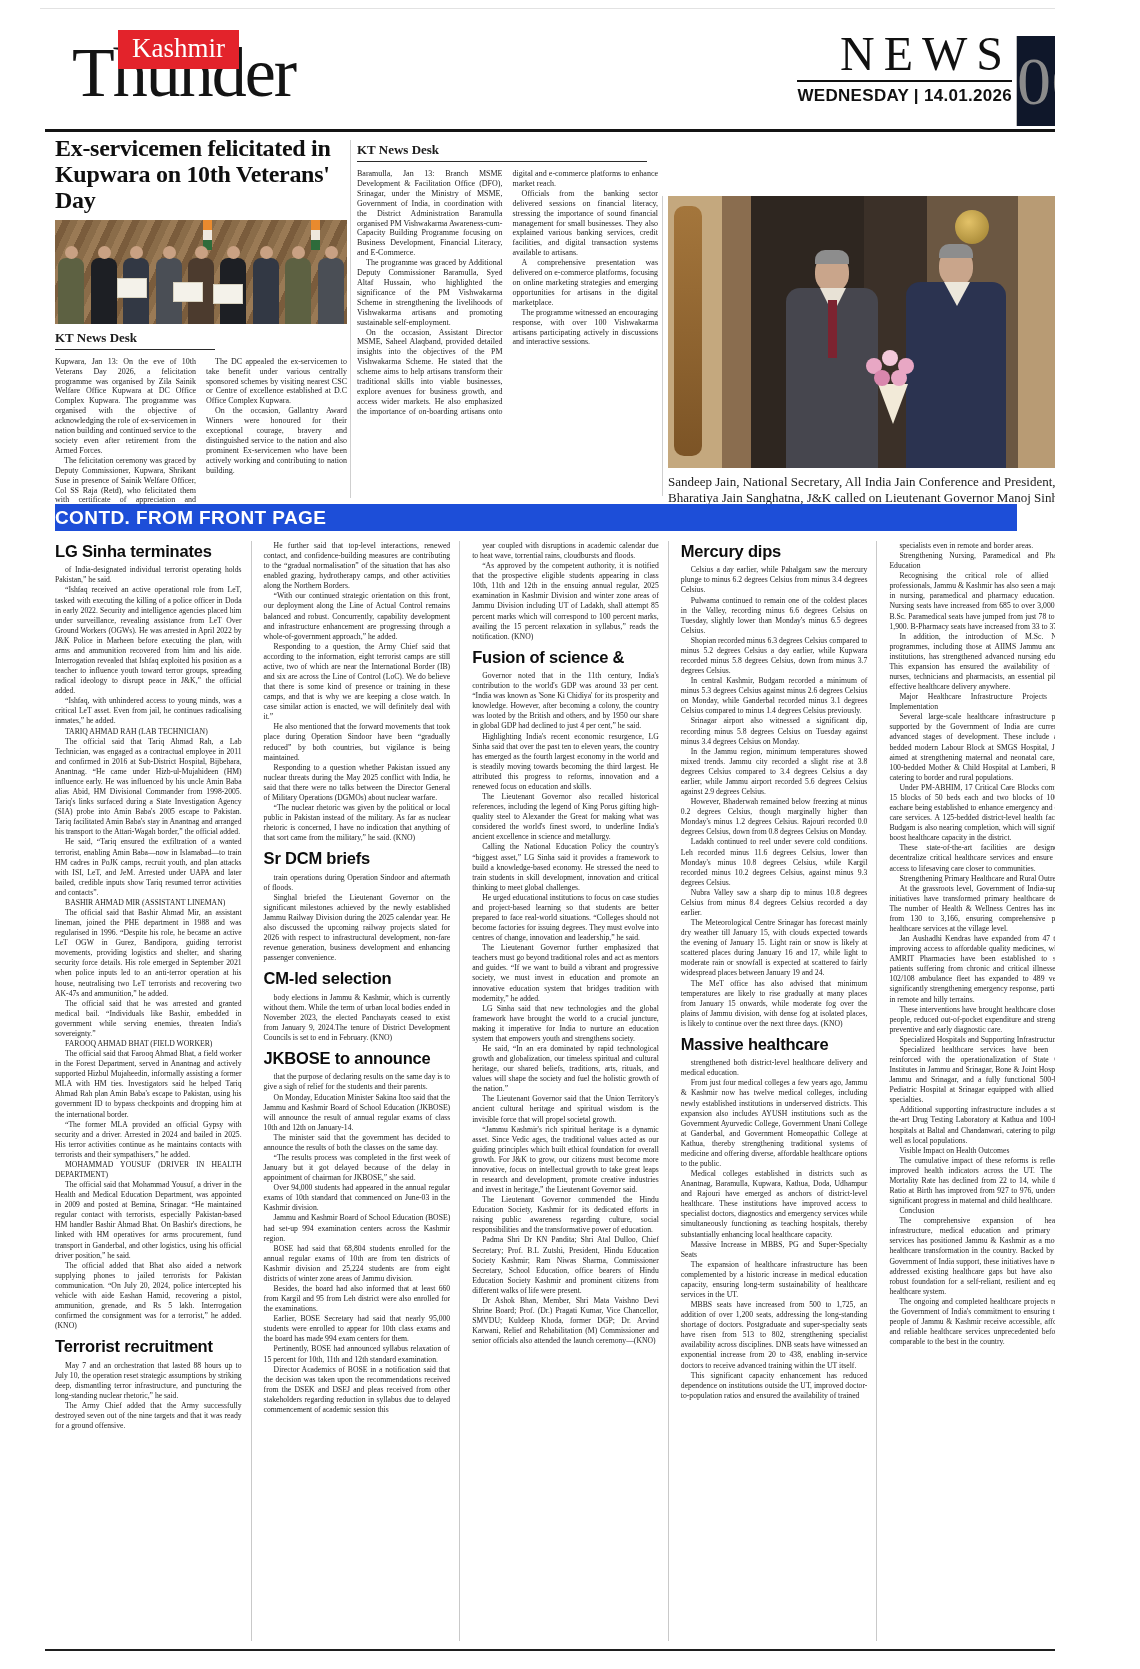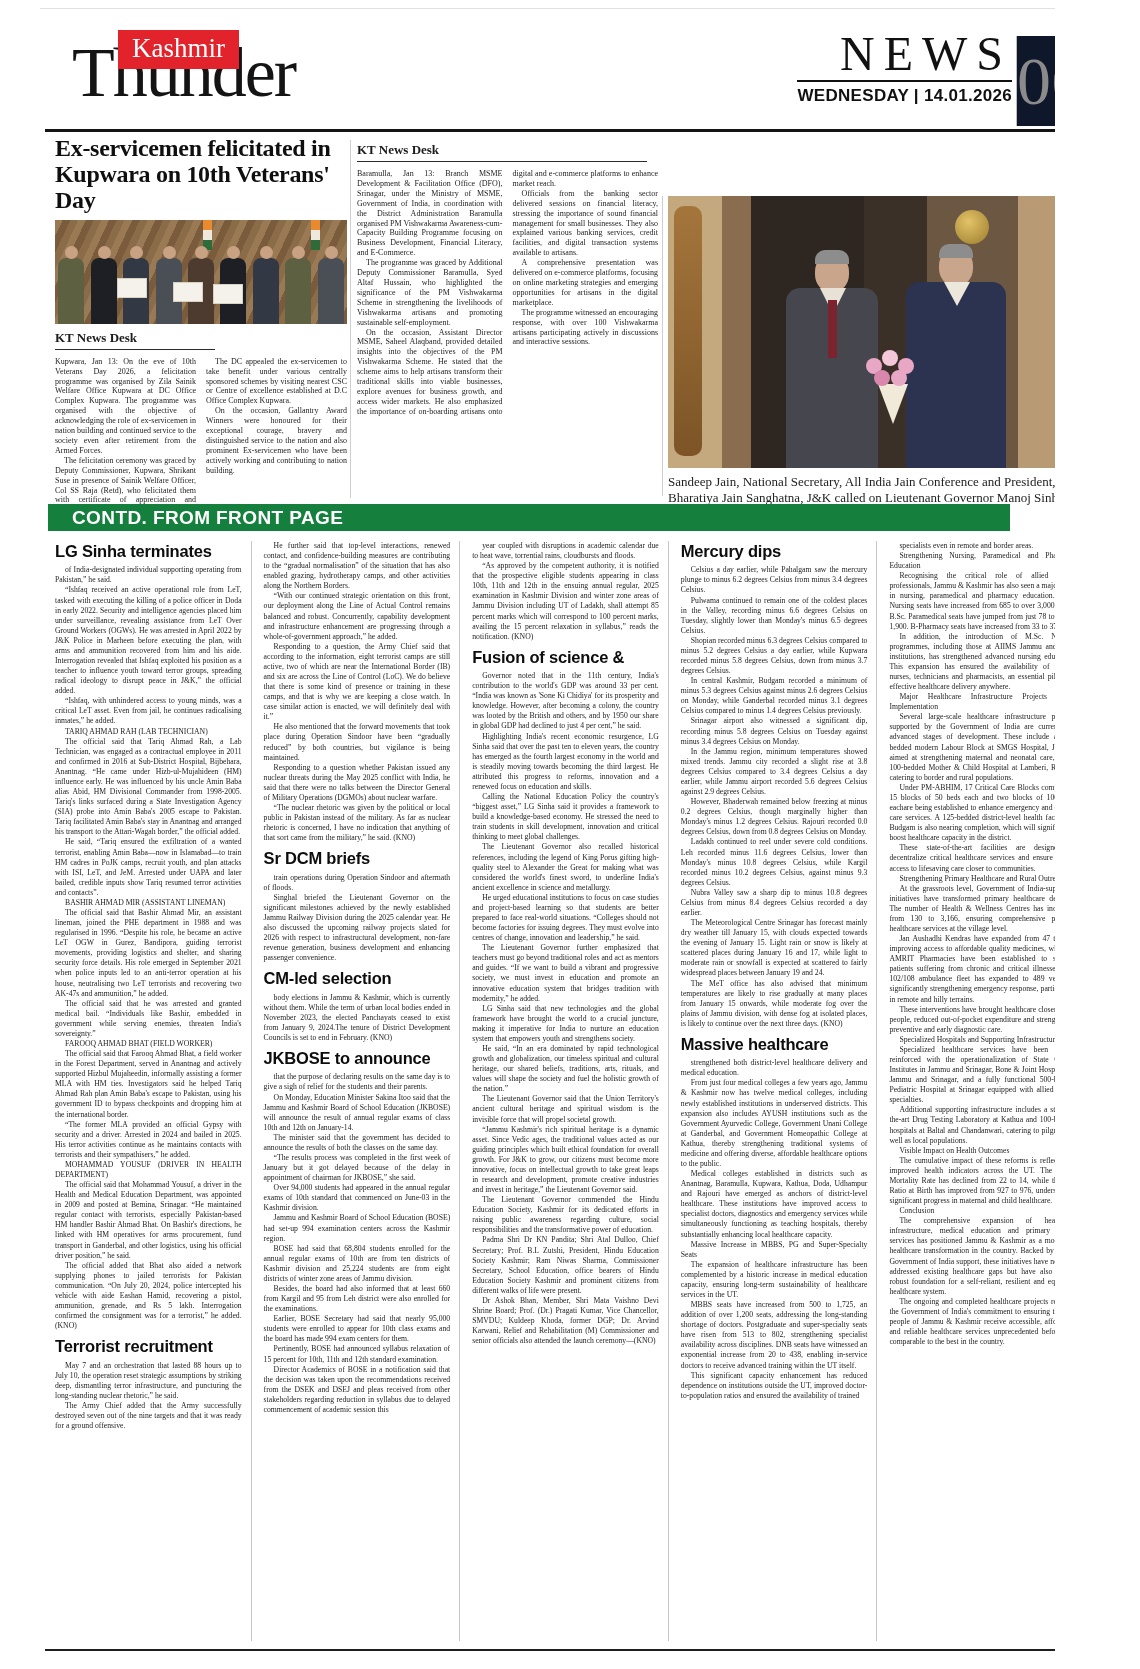--- a/index.html
+++ b/index.html
@@ -85,23 +85,23 @@
   .bouquet { position:absolute; left:196px; bottom:44px; width:58px; height:74px; }
   .bouquet .wrap { position:absolute; left:14px; bottom:0; width:30px; height:40px; background:#f2ead8;
                    clip-path:polygon(0 0,100% 0,50% 100%); }
   .bloom { position:absolute; width:16px; height:16px; border-radius:50%; background:#e8a7c4; }
   .b1{left:2px;top:8px;} .b2{left:18px;top:0;background:#f3c9da;} .b3{left:34px;top:8px;}
   .b4{left:10px;top:20px;background:#d987ad;} .b5{left:27px;top:20px;}
   .photo-caption { font-family:"Liberation Serif", serif; font-size:13px; line-height:1.25;
                    color:#222; margin-top:6px; }
 
   
-  .contd-banner { position:absolute; left:48px; top:504px; width:962px; height:27px; background:#15803d;
+  .contd-banner { position:absolute; left:55px; top:504px; width:962px; height:27px; background:#1d4ed8;
                   color:#fff; font-family:"Liberation Sans", sans-serif; font-weight:700; font-size:19px;
-                  line-height:27px; padding-left:24px; letter-spacing:0.4px; }
+                  line-height:27px; padding-left:0; letter-spacing:0.4px; }
   .contd-cols { position:absolute; left:55px; top:541px; width:1030px; height:1100px; display:flex; }
   .contd-col { flex:1 1 0; height:1100px; overflow:hidden; padding-right:9px;
                font-size:7.7px; line-height:1.31; text-align:justify; }
   .contd-col + .contd-col { border-left:1px solid #c9c9c9; padding-left:12px; }
   .contd-col .col-heading { font-family:"Liberation Sans", sans-serif; font-weight:700; font-size:16.5px;
                             line-height:1.05; letter-spacing:-0.2px; color:#0d0d0d; margin:7px 0 5px; }
   .contd-col .col-heading:first-child { margin-top:2px; }
   .contd-col .col-para { text-indent:10px; margin:0; color:#1c1c1c; }
 
   .bottom-rule { position:absolute; left:45px; top:1649px; width:1048px; height:2px; background:#1f1f1f; }
@@ -206,21 +206,21 @@
       </div>
       <figcaption class="photo-caption">Sandeep Jain, National Secretary, All India Jain Conference and President, Bharatiya Jain Sanghatna, J&amp;K called on Lieutenant Governor Manoj Sinha on Tuesday</figcaption>
     </figure>
   </section>
 
   <div class="contd-banner">CONTD. FROM FRONT PAGE</div>
 
   <section class="contd-cols">
     <div class="contd-col">
         <h3 class="col-heading">LG Sinha terminates</h3>
-        <p class="col-para">of India-designated individual supporting operating from Pakistan,” he said.</p>
+        <p class="col-para">of India-designated individual terrorist operating holds Pakistan,” he said.</p>
         <p class="col-para">“Ishfaq received an active operational role from LeT, tasked with executing the killing of a police officer in Doda in early 2022. Security and intelligence agencies placed him under surveillance, revealing assistance from LeT Over Ground Workers (OGWs). He was arrested in April 2022 by J&amp;K Police in Marheen before executing the plan, with arms and ammunition recovered from him and his aide. Interrogation revealed that Ishfaq exploited his position as a teacher to influence youth toward terror groups, spreading radical ideology to disrupt peace in J&amp;K,” the official added.</p>
         <p class="col-para">“Ishfaq, with unhindered access to young minds, was a critical LeT asset. Even from jail, he continues radicalising inmates,” he added.</p>
         <p class="col-para">TARIQ AHMAD RAH (LAB TECHNICIAN)</p>
         <p class="col-para">The official said that Tariq Ahmad Rah, a Lab Technician, was engaged as a contractual employee in 2011 and confirmed in 2016 at Sub-District Hospital, Bijbehara, Anantnag. “He came under Hizb-ul-Mujahideen (HM) influence early. He was influenced by his uncle Amin Baba alias Abid, HM Divisional Commander from 1998-2005. Tariq's links surfaced during a State Investigation Agency (SIA) probe into Amin Baba's 2005 escape to Pakistan. Tariq facilitated Amin Baba's stay in Anantnag and arranged his transport to the Attari-Wagah border,” the official added.</p>
         <p class="col-para">He said, “Tariq ensured the exfiltration of a wanted terrorist, enabling Amin Baba—now in Islamabad—to train HM cadres in PoJK camps, recruit youth, and plan attacks with ISI, LeT, and JeM. Arrested under UAPA and later bailed, credible inputs show Tariq resumed terror activities and contacts”.</p>
         <p class="col-para">BASHIR AHMAD MIR (ASSISTANT LINEMAN)</p>
         <p class="col-para">The official said that Bashir Ahmad Mir, an assistant lineman, joined the PHE department in 1988 and was regularised in 1996. “Despite his role, he became an active LeT OGW in Gurez, Bandipora, guiding terrorist movements, providing logistics and shelter, and sharing security force details. His role emerged in September 2021 when police inputs led to an anti-terror operation at his house, neutralising two LeT terrorists and recovering two AK-47s and ammunition,” he added.</p>
         <p class="col-para">The official said that he was arrested and granted medical bail. “Individuals like Bashir, embedded in government while serving enemies, threaten India's sovereignty.”</p>
         <p class="col-para">FAROOQ AHMAD BHAT (FIELD WORKER)</p>
         <p class="col-para">The official said that Farooq Ahmad Bhat, a field worker in the Forest Department, served in Anantnag and actively supported Hizbul Mujaheedin, informally assisting a former MLA with HM ties. Investigators said he helped Tariq Ahmad Rah plan Amin Baba's escape to Pakistan, using his government ID to bypass checkpoints and dropping him at the international border.</p>
@@ -256,22 +256,22 @@
         <p class="col-para">Earlier, BOSE Secretary had said that nearly 95,000 students were enrolled to appear for 10th class exams and the board has made 994 exam centers for them.</p>
         <p class="col-para">Pertinently, BOSE had announced syllabus relaxation of 15 percent for 10th, 11th and 12th standard examination.</p>
         <p class="col-para">Director Academics of BOSE in a notification said that the decision was taken upon the recommendations received from the DSEK and DSEJ and pleas received from other stakeholders regarding reduction in syllabus due to delayed commencement of academic session this</p>
       </div>
     <div class="contd-col">
         <p class="col-para">year coupled with disruptions in academic calendar due to heat wave, torrential rains, cloudbursts and floods.</p>
         <p class="col-para">“As approved by the competent authority, it is notified that the prospective eligible students appearing in class 10th, 11th and 12th in the ensuing annual regular, 2025 examination in Kashmir Division and winter zone areas of Jammu Division including UT of Ladakh, shall attempt 85 percent marks which will correspond to 100 percent marks, availing the 15 percent relaxation in syllabus,” reads the notification. (KNO)</p>
         <h3 class="col-heading">Fusion of science &amp;</h3>
         <p class="col-para">Governor noted that in the 11th century, India's contribution to the world's GDP was around 33 per cent. “India was known as 'Sone Ki Chidiya' for its prosperity and knowledge. However, after becoming a colony, the country was looted by the British and others, and by 1950 our share in global GDP had declined to just 4 per cent,” he said.</p>
         <p class="col-para">Highlighting India's recent economic resurgence, LG Sinha said that over the past ten to eleven years, the country has emerged as the fourth largest economy in the world and is steadily moving towards becoming the third largest. He attributed this progress to reforms, innovation and a renewed focus on education and skills.</p>
+        <p class="col-para">The Lieutenant Governor also recalled historical references, including the legend of King Porus gifting high-quality steel to Alexander the Great for making what was considered the world's finest sword, to underline India's ancient excellence in science and metallurgy.</p>
         <p class="col-para">Calling the National Education Policy the country's “biggest asset,” LG Sinha said it provides a framework to build a knowledge-based economy. He stressed the need to train students in skill development, innovation and critical thinking to meet global challenges.</p>
-        <p class="col-para">The Lieutenant Governor also recalled historical references, including the legend of King Porus gifting high-quality steel to Alexander the Great for making what was considered the world's finest sword, to underline India's ancient excellence in science and metallurgy.</p>
         <p class="col-para">He urged educational institutions to focus on case studies and project-based learning so that students are better prepared to face real-world situations. “Colleges should not become factories for issuing degrees. They must evolve into centres of change, innovation and leadership,” he said.</p>
         <p class="col-para">The Lieutenant Governor further emphasized that teachers must go beyond traditional roles and act as mentors and guides. “If we want to build a vibrant and progressive society, we must invest in education and promote an innovative education system that bridges tradition with modernity,” he added.</p>
         <p class="col-para">LG Sinha said that new technologies and the global framework have brought the world to a crucial juncture, making it imperative for India to nurture an education system that empowers youth and strengthens society.</p>
         <p class="col-para">He said, “In an era dominated by rapid technological growth and globalization, our timeless spiritual and cultural heritage, our shared beliefs, traditions, arts, rituals, and values will shape the society and fuel the holistic growth of the nation.”</p>
         <p class="col-para">The Lieutenant Governor said that the Union Territory's ancient cultural heritage and spiritual wisdom is the invisible force that will propel societal growth.</p>
         <p class="col-para">“Jammu Kashmir's rich spiritual heritage is a dynamic asset. Since Vedic ages, the traditional values acted as our guiding principles which built ethical foundation for overall growth. For J&amp;K to grow, our citizens must become more innovative, focus on intellectual growth to take great leaps in research and development, promote creative industries and invest in heritage,” the Lieutenant Governor said.</p>
         <p class="col-para">The Lieutenant Governor commended the Hindu Education Society, Kashmir for its dedicated efforts in raising public awareness regarding culture, social responsibilities and the transformative power of education.</p>
         <p class="col-para">Padma Shri Dr KN Pandita; Shri Atal Dulloo, Chief Secretary; Prof. B.L Zutshi, President, Hindu Education Society Kashmir; Ram Niwas Sharma, Commissioner Secretary, School Education, office bearers of Hindu Education Society Kashmir and prominent citizens from different walks of life were present.</p>
         <p class="col-para">Dr Ashok Bhan, Member, Shri Mata Vaishno Devi Shrine Board; Prof. (Dr.) Pragati Kumar, Vice Chancellor, SMVDU; Kuldeep Khoda, former DGP; Dr. Arvind Karwani, Relief and Rehabilitation (M) Commissioner and senior officials also attended the launch ceremony—(KNO)</p>
       </div>

